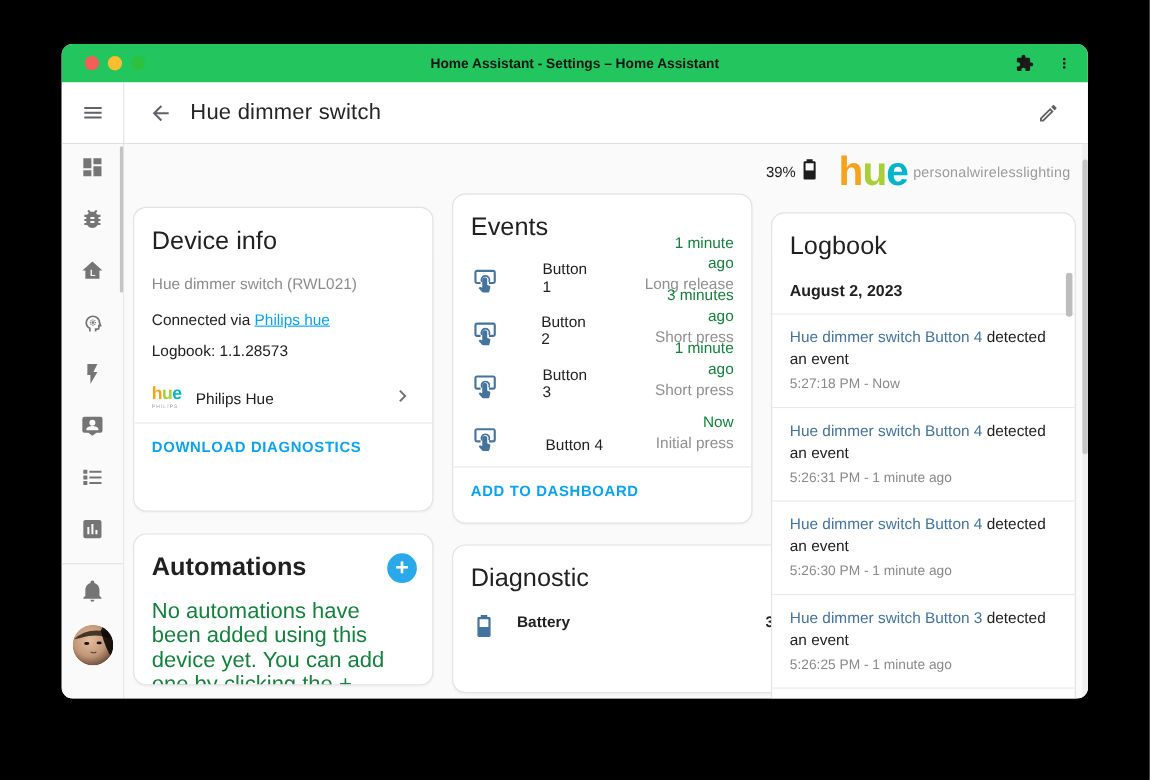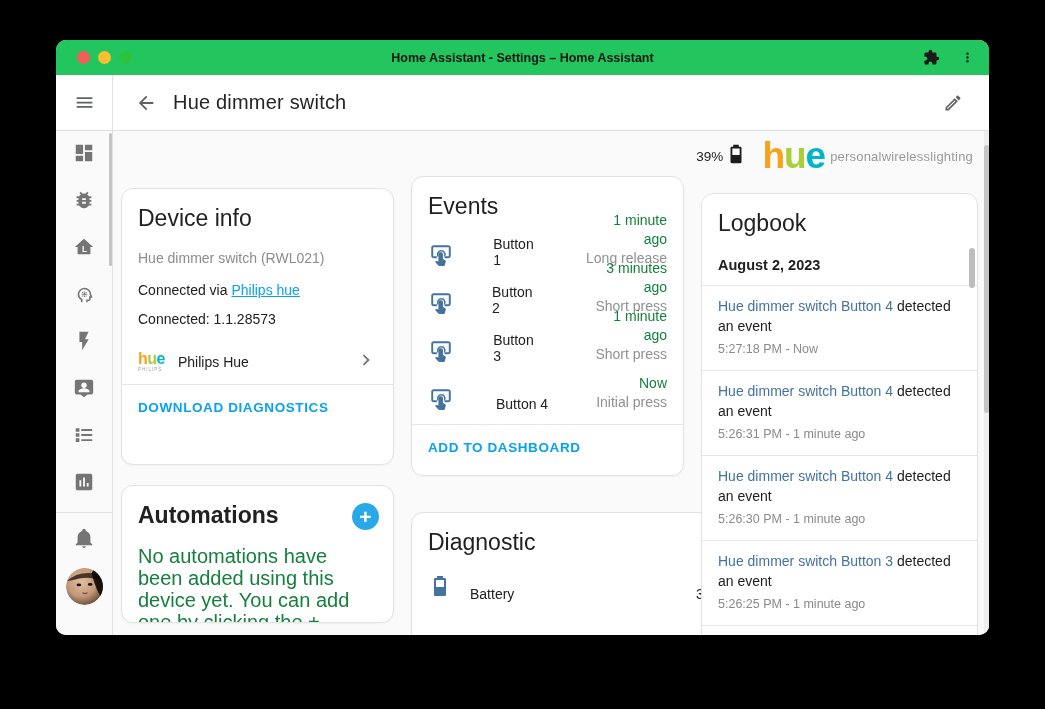--- a/index.html
+++ b/index.html
@@ -74,21 +74,21 @@
   .ev-time { font-size:14px; color:#15803d; line-height:19px;margin-left:44px; }
   .ev-detail { font-size:14px; color:#909090; line-height:19px; }
 
   
   .auto-title-row { display:flex; align-items:center; justify-content:space-between; padding-right:14px;font-weight:bold; }
   .plus-btn { width:27px; height:27px; border-radius:50%; background:#29a9ea; color:#fff;
     display:flex; align-items:center; justify-content:center; font-size:21px; line-height:21px; cursor:pointer; margin-top:12px; }
   .auto-text { padding:10px 16px 16px 16px; font-size:20px; color:#15803d; line-height:22px; }
 
   
-  .diag-row { display:flex; align-items:flex-end; padding:12px 16px; }
+  .diag-row { display:flex; align-items:flex-start; padding:12px 16px;font-weight:bold; }
   .diag-label { flex:1; font-size:14px; color:#212121; margin-left:18px; }
   .diag-value { font-size:14px; color:#212121; }
 
   
   .lb-date { font-size:14.5px; font-weight:700; color:#212121; padding:14px 16px 12px 16px; }
   .lb-entry { padding:10px 16px 11px 16px; font-size:14px; line-height:20px; }
   .lb-entity { color:#44739e; cursor:pointer; }
   .lb-text { color:#212121; }
   .lb-time { font-size:12.5px; color:#8a8a8a; margin-top:3px; }
   .lb-scroll { position:absolute; right:2px; top:54px; width:6px; height:40px; background:#bdbdbd; border-radius:3px; }
@@ -233,21 +233,21 @@
       </div>
     </div>
 
     <div class="card" style="left:8px; top:57px; width:273px; height:277px;">
       <div class="card-title">Device info</div>
       <div class="di-body">
         <div class="di-model">
           <div>Hue dimmer switch (RWL021)</div>
         </div>
         <div class="di-connected"><span>Connected via </span><span class="di-link">Philips hue</span></div>
-        <div class="di-firmware">Connected: 1.1.28573</div>
+        <div class="di-firmware">Logbook: 1.1.28573</div>
         <div class="integration-row">
           <div class="minihue">
             <div class="word"><span class="hl-h">h</span><span class="hl-u">u</span><span class="hl-e">e</span></div>
             <div class="sub">PHILIPS</div>
           </div>
           <div class="integration-name">Philips Hue</div>
           <span><svg width="22" height="22" viewBox="0 0 24 24">
                 <path fill="#757575" d="M8.59,16.58L13.17,12L8.59,7.41L10,6L16,12L10,18L8.59,16.58Z"></path>
               </svg></span>
         </div>
@@ -319,21 +319,21 @@
         <span class="ev-label">Button 4</span>
         <span class="ev-right">
             <div class="ev-time">Now</div>
             <div class="ev-detail">Initial press</div>
           </span>
       </div>
       <div class="divider" style="margin-top:6px;"></div>
       <div class="action-row"><span class="action-btn">ADD TO DASHBOARD</span></div>
     </div>
 
-    <div class="card" style="left:298px; top:381px; width:330px; height:135px;">
+    <div class="card" style="left:298px; top:364px; width:330px; height:135px;">
       <div class="card-title">Diagnostic</div>
       <div class="diag-row">
         <span><svg width="24" height="24" viewBox="0 0 24 24">
               <path fill="#44739e" d="M16,13H8V6H16M16.67,4H15V2H9V4H7.33A1.33,1.33 0 0,0 6,5.33V20.67C6,21.4 6.6,22 7.33,22H16.67A1.33,1.33 0 0,0 18,20.67V5.33C18,4.6 17.4,4 16.67,4Z" fill-rule="evenodd"></path>
               <rect x="7.4" y="13.5" width="9.2" height="7.2" fill="#44739e"></rect>
             </svg></span>
         <span class="diag-label">Battery</span>
         <span class="diag-value">39%</span>
       </div>
     </div>

